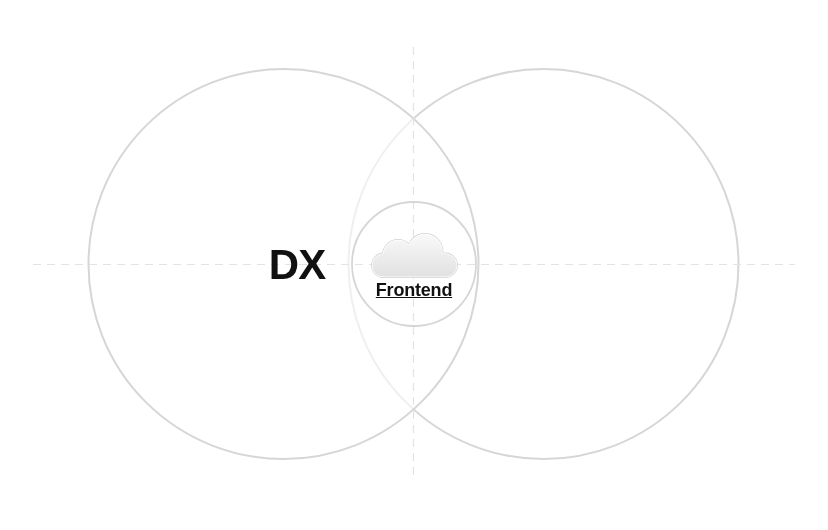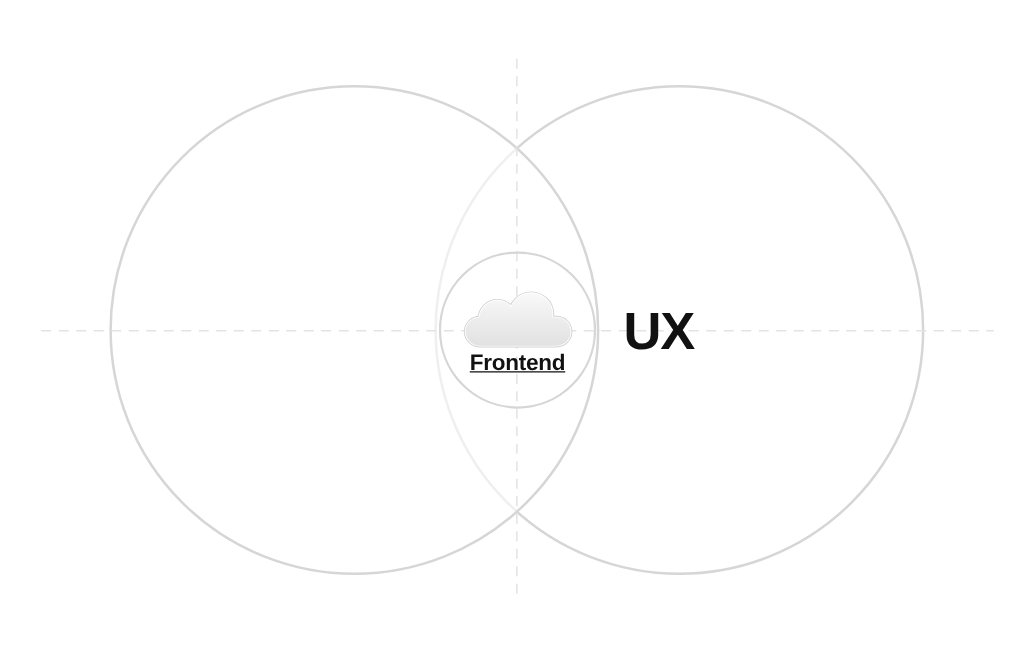--- a/index.html
+++ b/index.html
@@ -65,16 +65,16 @@
 
     <circle class="small-circle" cx="414" cy="264" r="62"></circle>
 
     <g>
       <use href="#cloudShape" class="cloud-outline"></use>
       <use href="#cloudShape" class="cloud-white"></use>
       <use href="#cloudShape" class="cloud-fill"></use>
     </g>
   </svg>
 
-  <div class="label label-big label-ux">UX</div>
+  <div class="label label-big label-dx">DX</div>
   <div class="label label-small label-frontend">Frontend</div>
 
 </div>
 
 </body></html>

